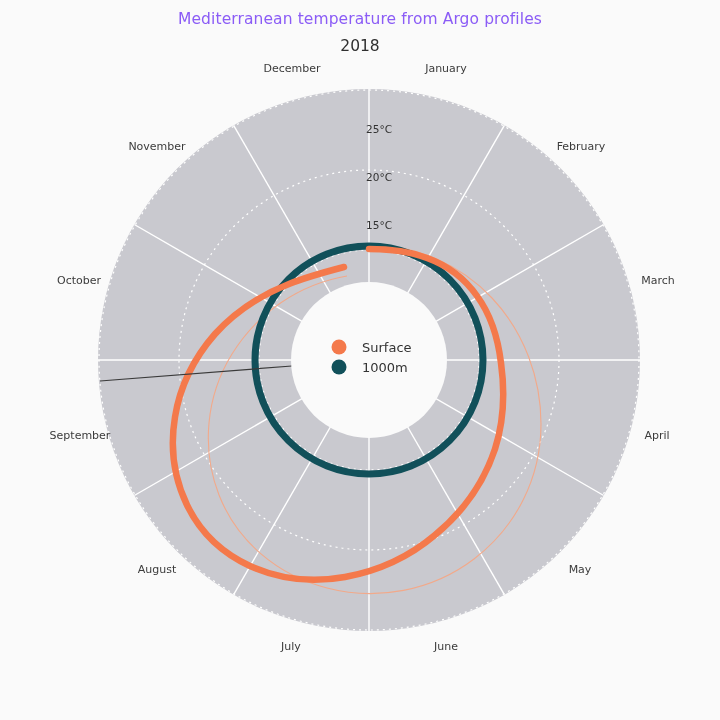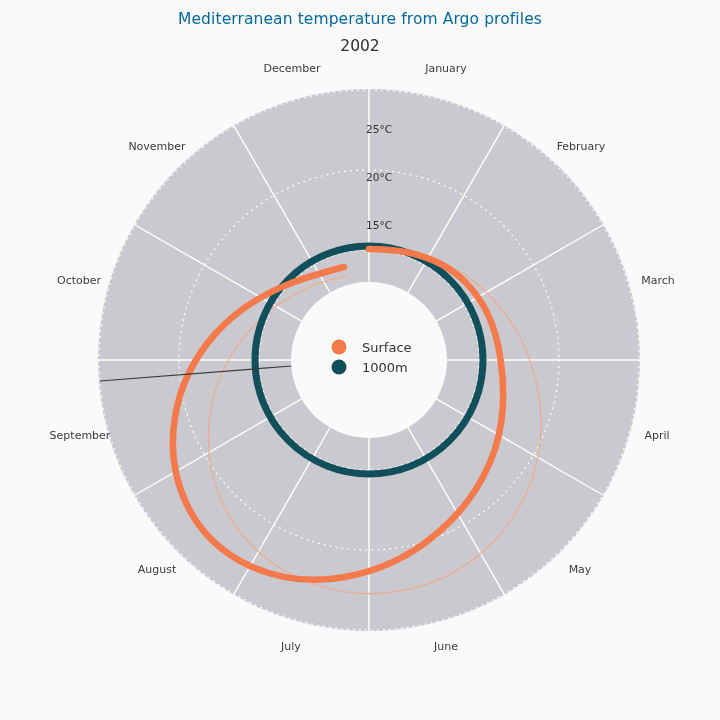--- a/index.html
+++ b/index.html
@@ -7,21 +7,21 @@
     width:720px;height:720px;
     background:#fafafa;
     font-family:"DejaVu Sans","Liberation Sans",sans-serif;
     color:#333333;
     overflow:hidden;
     position:relative;
   }
   #root{position:absolute;inset:0;}
   .title{
     position:absolute;left:0;right:0;top:10px;
-    text-align:center;font-size:15.5px;color:#0369a1;
+    text-align:center;font-size:15.5px;color:#8b5cf6;
     letter-spacing:0.1px;
   }
   .subtitle{
     position:absolute;left:0;right:0;top:37px;
     text-align:center;font-size:15.5px;color:#2f2f2f;
   }
   svg.polar{position:absolute;left:0;top:0;}
   .monthlabel{
     font-size:11px;fill:#3b3b3b;
     font-family:"DejaVu Sans","Liberation Sans",sans-serif;
@@ -36,21 +36,21 @@
     font-family:"DejaVu Sans","Liberation Sans",sans-serif;
     dominant-baseline:middle;
   }
 </style>
 </head>
 <body>
 
 <div id="root">
 
   <div class="title">Mediterranean temperature from Argo profiles</div>
-  <div class="subtitle">2002</div>
+  <div class="subtitle">2018</div>
 
   <svg class="polar" width="720" height="720" viewBox="0 0 720 720">
     <defs>
       <clipPath id="ringclip">
         <circle cx="369" cy="360" r="271"></circle>
       </clipPath>
     </defs>
 
     <circle cx="369" cy="360" r="271" fill="#c9c9cf"></circle>
 

